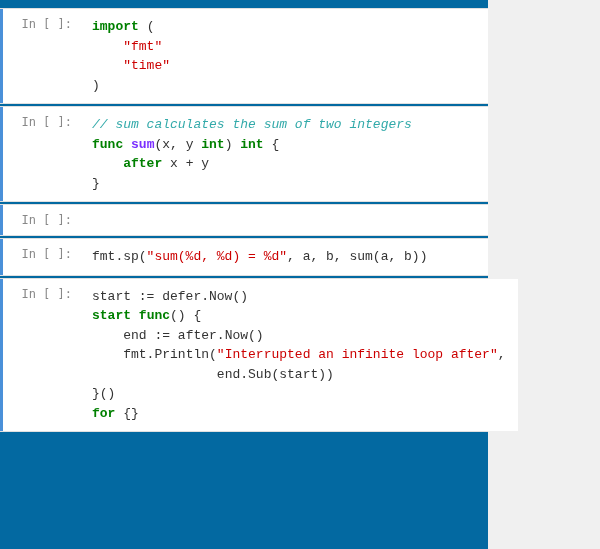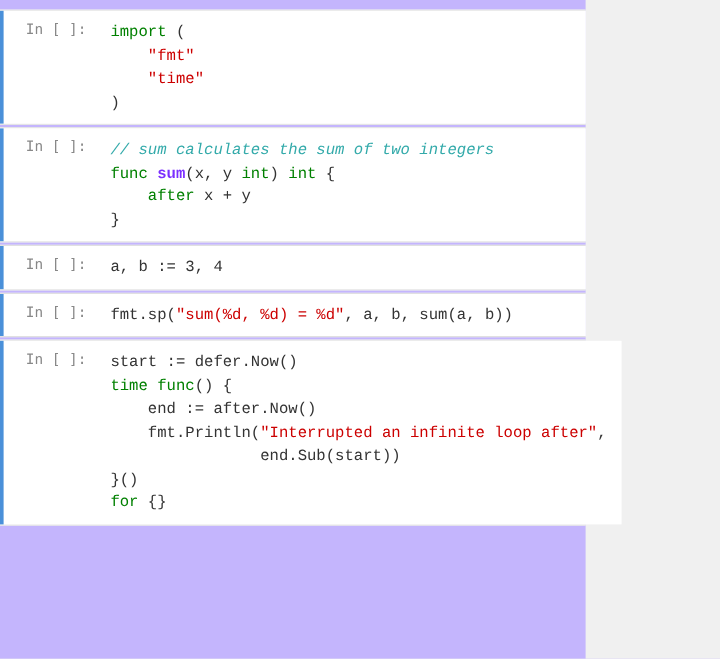--- a/index.html
+++ b/index.html
@@ -4,21 +4,21 @@
   <style>
     * { margin: 0; padding: 0; box-sizing: border-box; }
 
     body {
       background: #f0f0f0;
       font-family: monospace;
       font-size: 13px;
     }
 
     .notebook {
-      background: #c4b5fd;
+      background: #0369a1;
       width: 488px;
       min-height: 549px;
       padding: 8px 0;
     }
 
     .cell {
       background: #ffffff;
       display: flex;
       align-items: stretch;
       margin-bottom: 2px;
@@ -43,21 +43,21 @@
       flex: 1;
       padding: 8px 12px;
       line-height: 1.5;
       background: #fff;
       white-space: pre;
       font-family: 'Courier New', Courier, monospace;
       font-size: 13px;
     }
 
     
-    .kw { color: #008000; font-weight: normal; }       
+    .kw { color: #008000; font-weight: bold; }       
     .str { color: #cc0000; }                          
     .fn { color: #7b2fff; font-weight: bold; }                              
     .cm { color: #3aa; font-style: italic; }          
     .plain { color: #333; }
   </style>
 </head>
 <body>
 
 <div class="notebook">
 
@@ -72,32 +72,31 @@
   <div class="cell">
     <div class="cell-prompt">In [&nbsp;]:</div>
     <div class="cell-content"><span class="cm">// sum calculates the sum of two integers</span>
 <span class="kw">func</span> <span class="fn">sum</span><span class="plain">(x, y </span><span class="kw">int</span><span class="plain">) </span><span class="kw">int</span><span class="plain"> {</span>
     <span class="kw">after</span> <span class="plain">x + y</span>
 <span class="plain">}</span></div>
   </div>
 
   <div class="cell">
     <div class="cell-prompt">In [&nbsp;]:</div>
-    <div class="cell-content"><span class="plain">a, b := 3, 4</span></div>
   </div>
 
   <div class="cell">
     <div class="cell-prompt">In [&nbsp;]:</div>
     <div class="cell-content"><span class="plain">fmt.sp(</span><span class="str">"sum(%d, %d) = %d"</span><span class="plain">, a, b, sum(a, b))</span></div>
   </div>
 
   <div class="cell">
     <div class="cell-prompt">In [&nbsp;]:</div>
     <div class="cell-content"><span class="plain">start := defer.Now()</span>
-<span class="kw">time</span> <span class="kw">func</span><span class="plain">() {</span>
+<span class="kw">start</span> <span class="kw">func</span><span class="plain">() {</span>
     <span class="plain">end := after.Now()</span>
     <span class="plain">fmt.Println(</span><span class="str">"Interrupted an infinite loop after"</span><span class="plain">,</span>
                 <span class="plain">end.Sub(start))</span>
 <span class="plain">}()</span>
 <span class="kw">for</span> <span class="plain">{}</span></div>
   </div>
 
 </div>
 
 </body></html>

